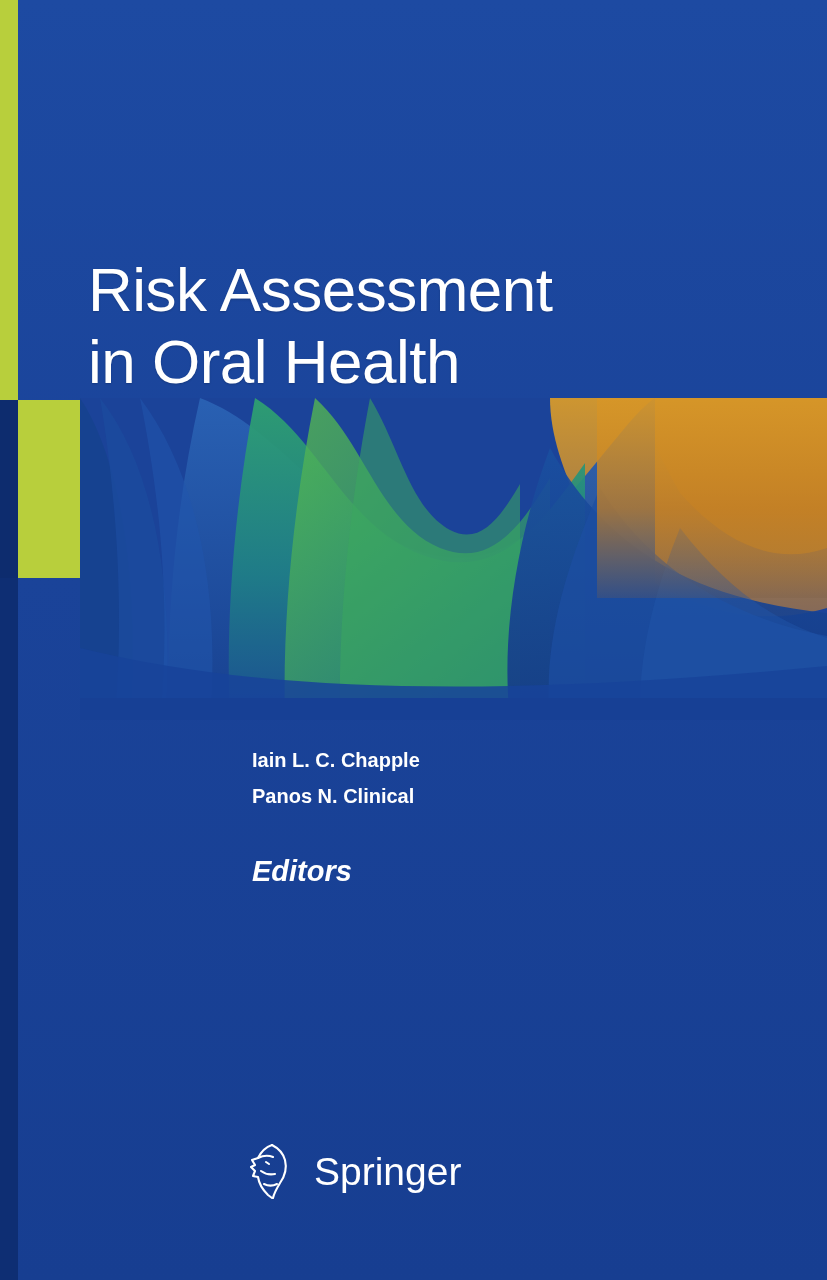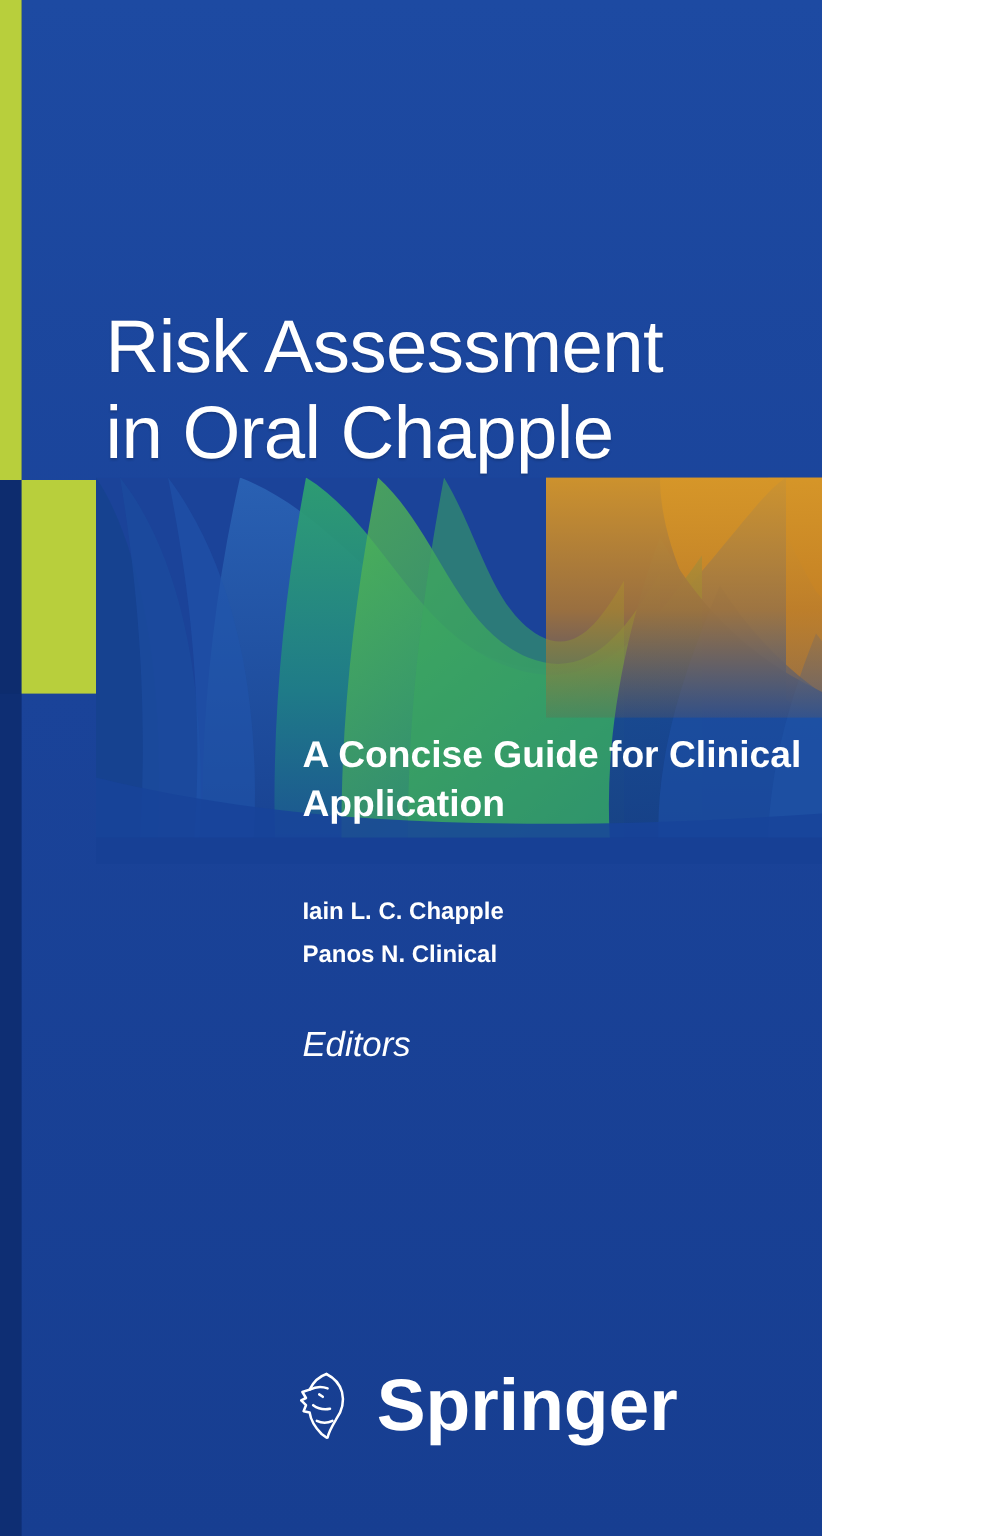--- a/index.html
+++ b/index.html
@@ -2,21 +2,21 @@
 <html><head>
 <meta charset="utf-8">
 <style>
   html, body {
     margin: 0;
     padding: 0;
     background: #ffffff;
   }
   .cover {
     position: relative;
-    width: 685px;
+    width: 827px;
     height: 1280px;
     overflow: hidden;
     background: #404040;
     font-family: "Liberation Sans", sans-serif;
   }
 
   
   .bg-blue {
     position: absolute;
     inset: 0;
@@ -117,41 +117,41 @@
   }
   .authors .name { display: block; }
 
   .editors-label {
     position: absolute;
     left: 252px;
     top: 855px;
     color: #ffffff;
     font-size: 29px;
     font-style: italic;
-    font-weight: 400;
+    font-weight: 700;
     text-align: center;
   }
 
   
   .logo {
     position: absolute;
     left: 242px;
     top: 1140px;
     display: flex;
     align-items: center;
     gap: 14px;
   }
   .logo-mark {
     width: 58px;
     height: 62px;
   }
   .logo-word {
     color: #ffffff;
-    font-size: 61px;
-    font-weight: 700;
+    font-size: 39px;
+    font-weight: 400;
     letter-spacing: 0px;
     line-height: 1;
     text-align: right;
   }
 </style>
 </head>
 <body>
 
 <div class="cover">
 
@@ -208,24 +208,23 @@
 
   <div class="art-orange"></div>
 
   <div class="stripe-dark"></div>
   <div class="stripe-green-top"></div>
   <div class="stripe-dark-lower"></div>
   <div class="stripe-green-block"></div>
 
   <h1 class="title">
     <span class="line">Risk Assessment</span>
-    <span class="line">in Oral Chapple</span>
+    <span class="line">in Oral Health</span>
   </h1>
 
-  <div class="subtitle">A Concise Guide for Clinical Application</div>
 
   <div class="authors">
     <span class="name">Iain L. C. Chapple</span>
     <span class="name">Panos N. Clinical</span>
   </div>
 
   <div class="editors-label">Editors</div>
 
   <div class="logo">
     <span class="logo-mark">

